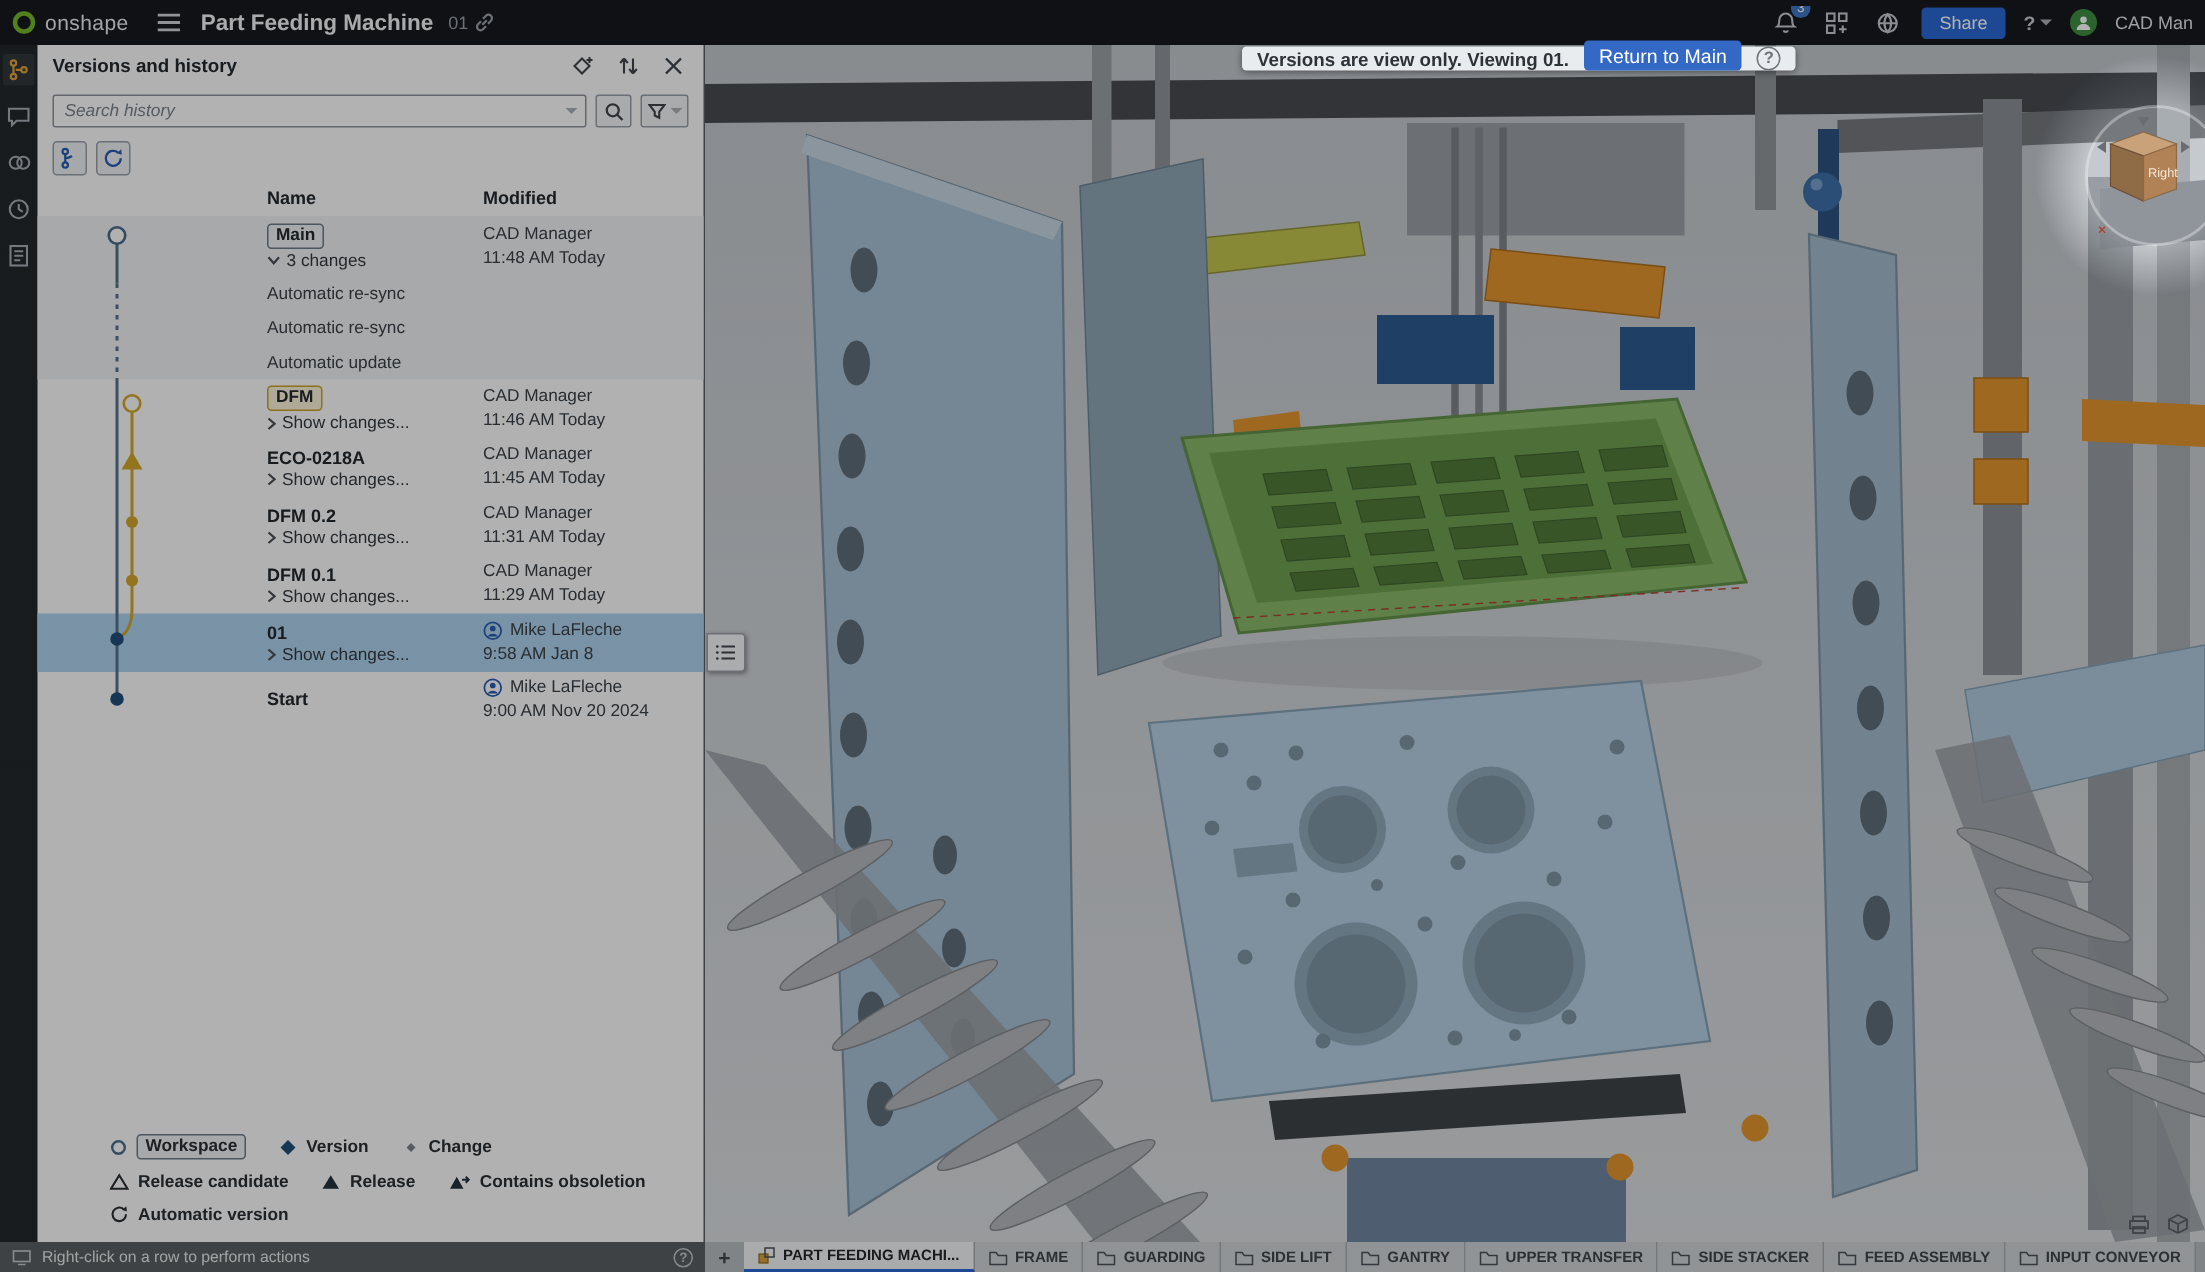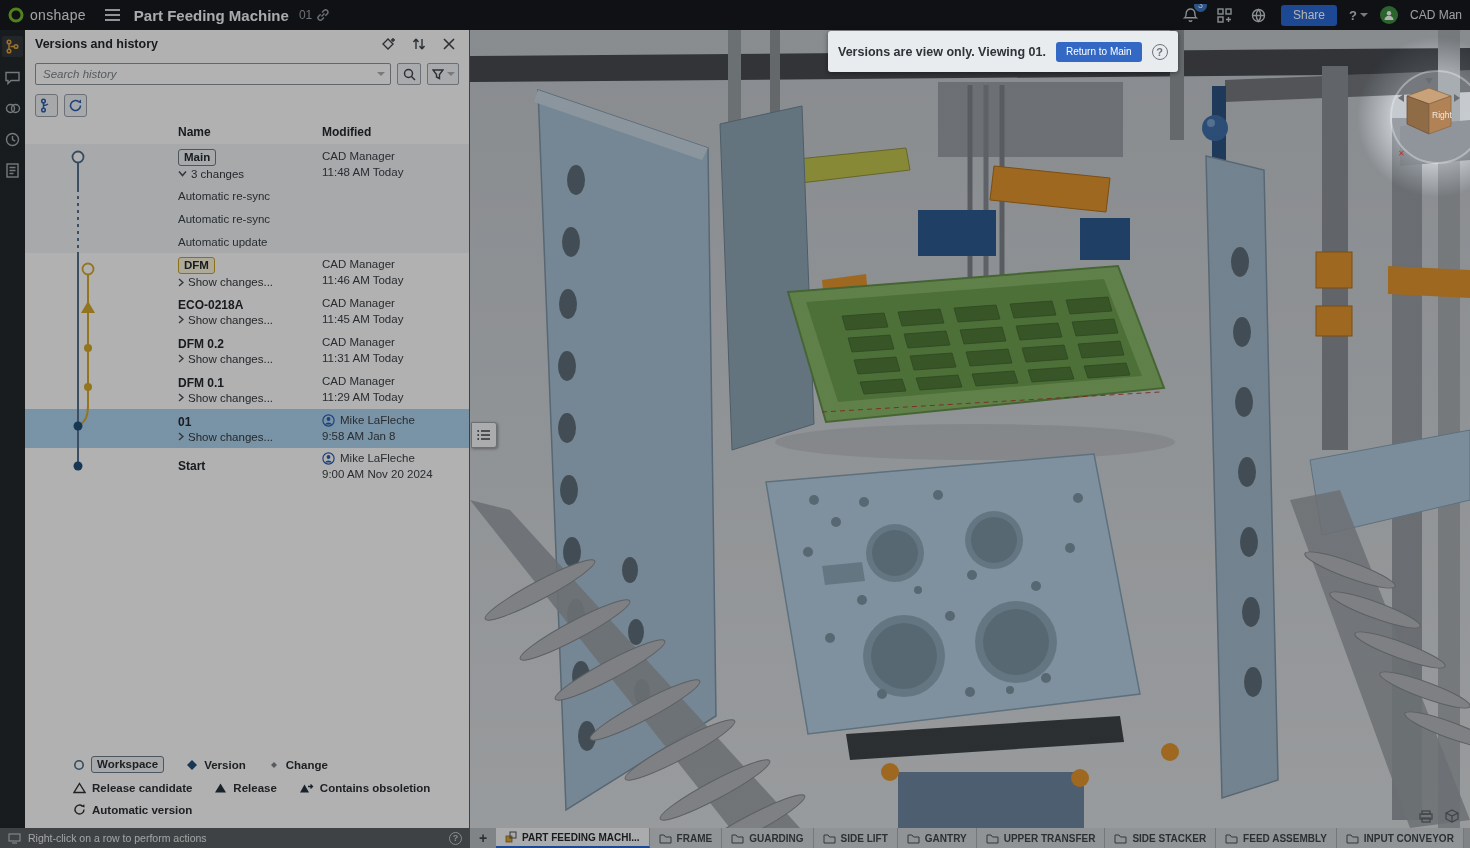--- a/index.html
+++ b/index.html
@@ -83,25 +83,25 @@
   .leg-chip{border:1px solid #6f7a85;border-radius:3px;padding:0 5px;line-height:15px;background:#eef1f4}
 
   
   .viewport{position:absolute;top:30px;left:470px;right:0;bottom:20px;overflow:hidden;background:#c9cdd1}
   .scene{position:absolute;inset:0}
   .viewcube{position:absolute;top:46px;right:8px;width:66px;height:92px;z-index:3;cursor:pointer}
   .vp-corner{position:absolute;right:10px;bottom:4px;display:flex;gap:10px;z-index:3}
   .vp-corner .ci{width:16px;height:16px;display:flex;align-items:center;justify-content:center;cursor:pointer}
 
   
-  .banner{position:absolute;left:828px;top:31px;height:41px;z-index:950;display:flex;align-items:center;gap:10px;
+  .banner{position:absolute;left:828px;top:31px;height:16px;z-index:950;display:flex;align-items:flex-end;gap:10px;
     background:#e9ecee;border-radius:3px;padding:0 10px;box-shadow:0 1px 5px rgba(0,0,0,.45)}
   .banner-msg{font-size:12.5px;font-weight:bold;color:#2e3338;white-space:nowrap}
   .banner-btn{background:#3368c4;color:#fff;border:none;border-radius:3px;height:20px;padding:0 10px;
-    font-size:10px;font-family:inherit;cursor:pointer;white-space:nowrap}
+    font-size:13px;font-family:inherit;cursor:pointer;white-space:nowrap}
   .banner-help{width:16px;height:16px;border-radius:50%;border:1.5px solid #6c737a;color:#6c737a;
     font-size:11px;font-weight:bold;display:flex;align-items:center;justify-content:center;cursor:pointer}
 
   
   .row-flyout{position:absolute;left:471px;top:422px;width:26px;height:26px;background:#f4f6f8;
     border:1px solid #9aa0a6;border-radius:0 3px 3px 0;display:flex;align-items:center;justify-content:center;
     z-index:6;cursor:pointer;box-shadow:1px 1px 3px rgba(0,0,0,.35)}
 
   
   .bottombar{position:absolute;left:0;right:0;bottom:0;height:20px;display:flex;z-index:5;background:#b9bdc0}

